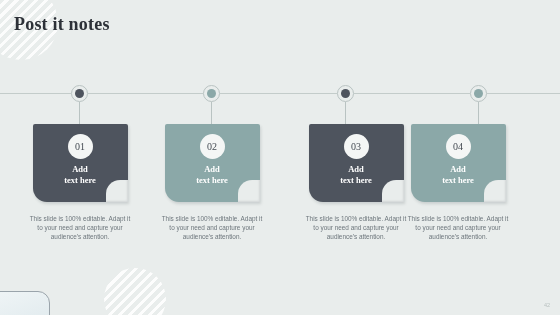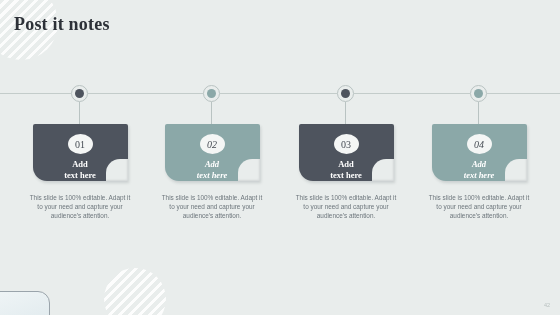--- a/index.html
+++ b/index.html
@@ -121,32 +121,31 @@
   
   .note-col {
     position: absolute;
     top: 124px;
     width: 120px;
   }
 
   .note-card {
     position: relative;
     width: 95px;
-    height: 57px;
+    height: 78px;
     margin: 0 auto;
     box-sizing: border-box;
     display: flex;
     flex-direction: column;
     align-items: center;
     border-radius: 2px 2px 0 14px;
     box-shadow: 1px 2px 3px rgba(60,70,80,.18);
-    justify-content: space-between;
   }
   .note-card.dark  { background: #4e545e; }
-  .note-card.light { background: #8ba8a8; font-style: italic; }
+  .note-card.light { background: #8ba8a8; }
 
   
   .note-card .curl {
     position: absolute;
     right: 0;
     bottom: 0;
     width: 22px;
     height: 22px;
     background: #e9edec;
     border-radius: 14px 0 0 0;
@@ -244,31 +243,31 @@
   <div class="note-col" style="left:152px;">
     <div class="note-card light">
       <div class="note-badge">02</div>
       <div class="note-label">Add
 text here</div>
       <div class="curl"></div>
     </div>
     <div class="note-body">This slide is 100% editable. Adapt it to your need and capture your audience's attention.</div>
   </div>
 
-  <div class="note-col" style="left:286px;">
+  <div class="note-col" style="left:296px;">
     <div class="note-card dark">
       <div class="note-badge">03</div>
       <div class="note-label">Add
 text here</div>
       <div class="curl"></div>
     </div>
     <div class="note-body">This slide is 100% editable. Adapt it to your need and capture your audience's attention.</div>
   </div>
 
-  <div class="note-col" style="left:419px;">
+  <div class="note-col" style="left:398px;">
     <div class="note-card light">
       <div class="note-badge">04</div>
       <div class="note-label">Add
 text here</div>
       <div class="curl"></div>
     </div>
     <div class="note-body">This slide is 100% editable. Adapt it to your need and capture your audience's attention.</div>
   </div>
 
   <div id="page-number">42</div>

